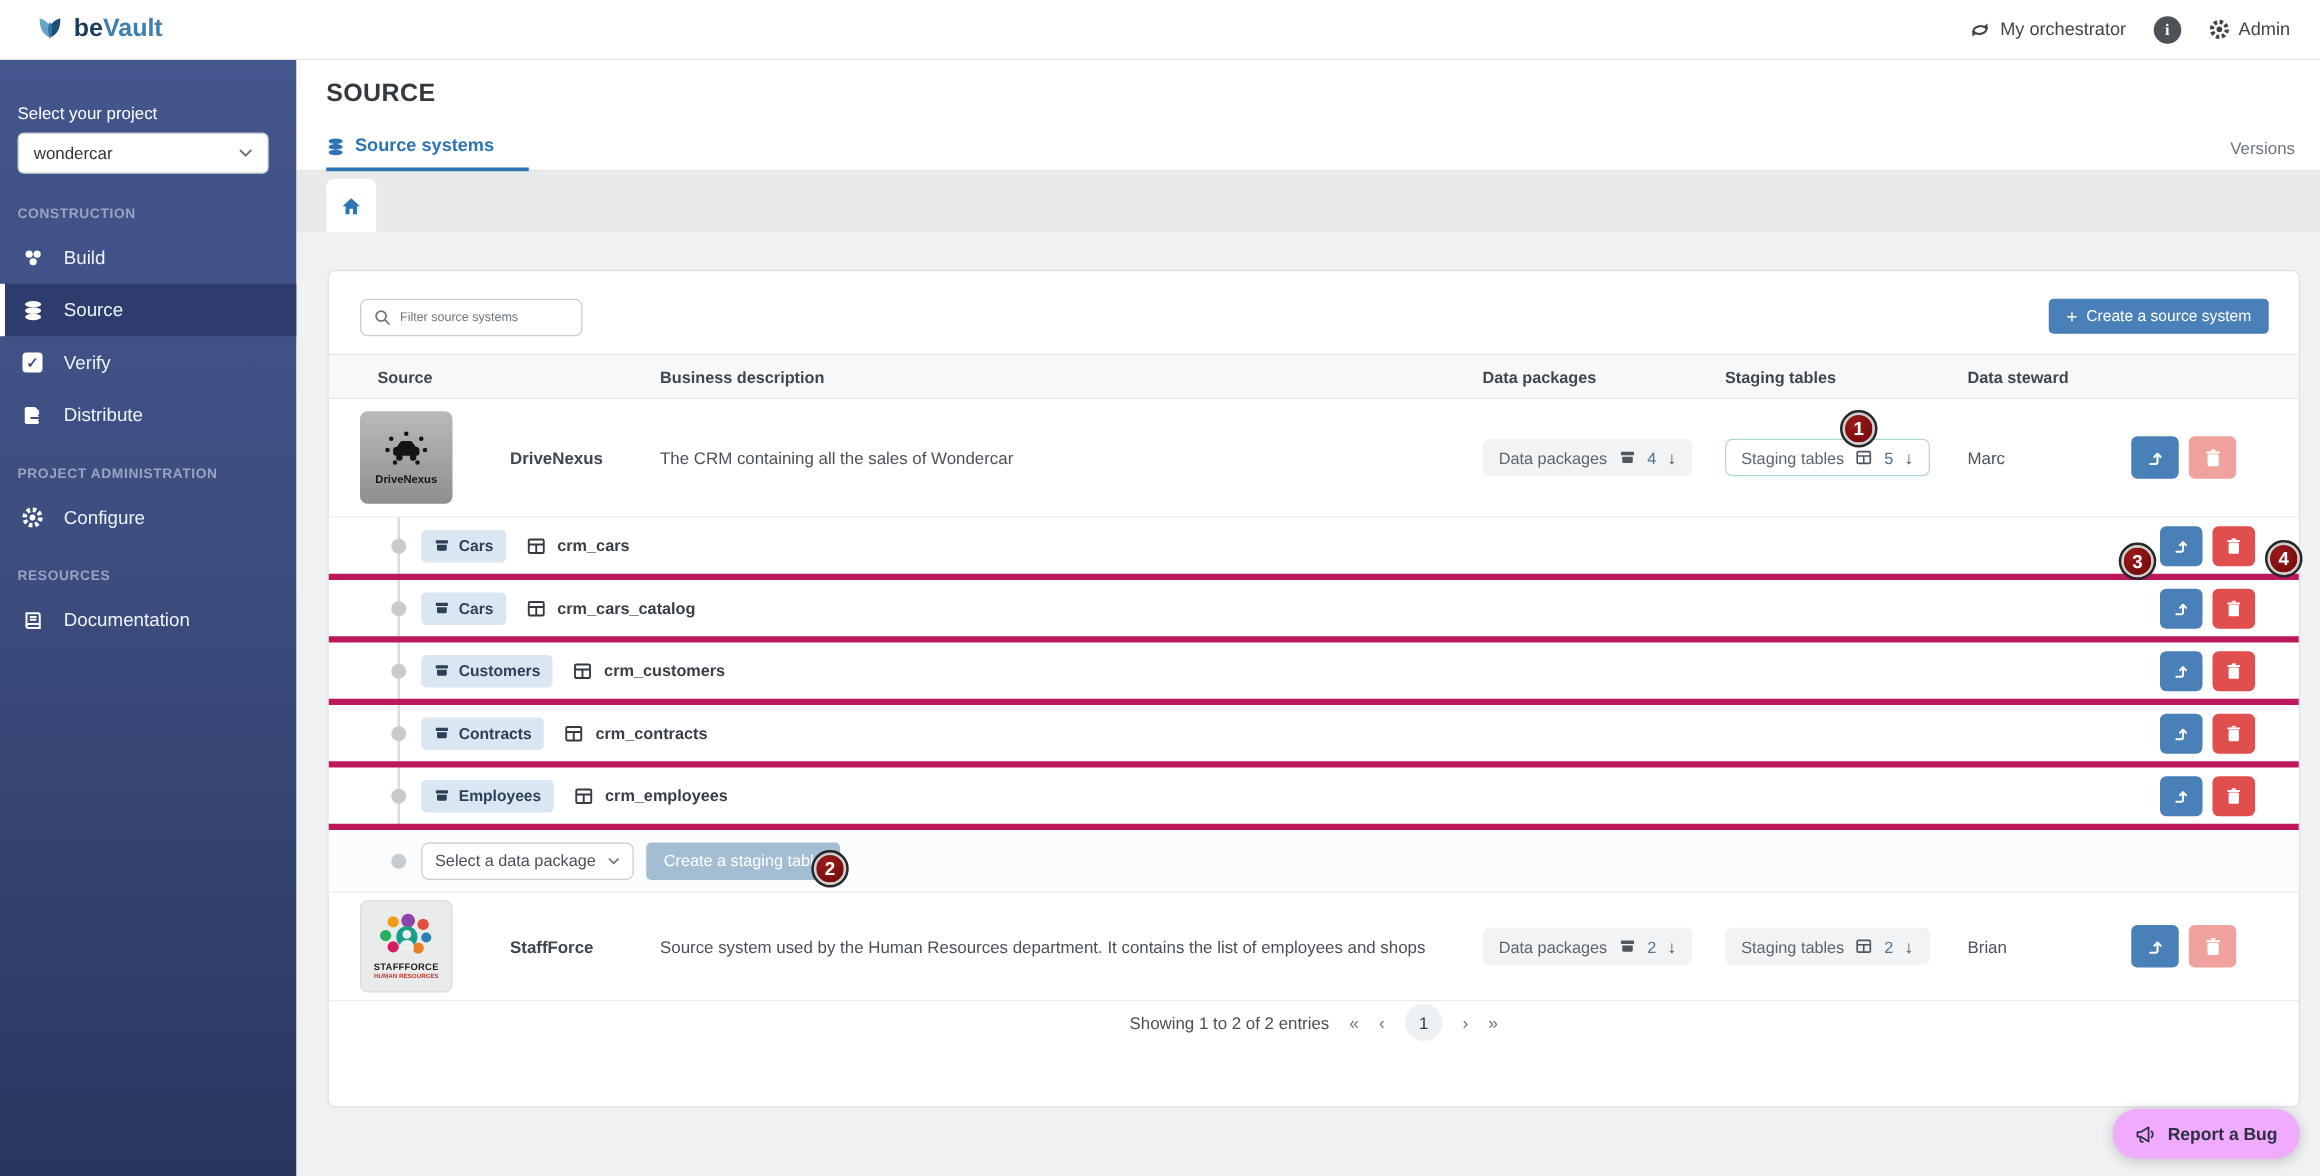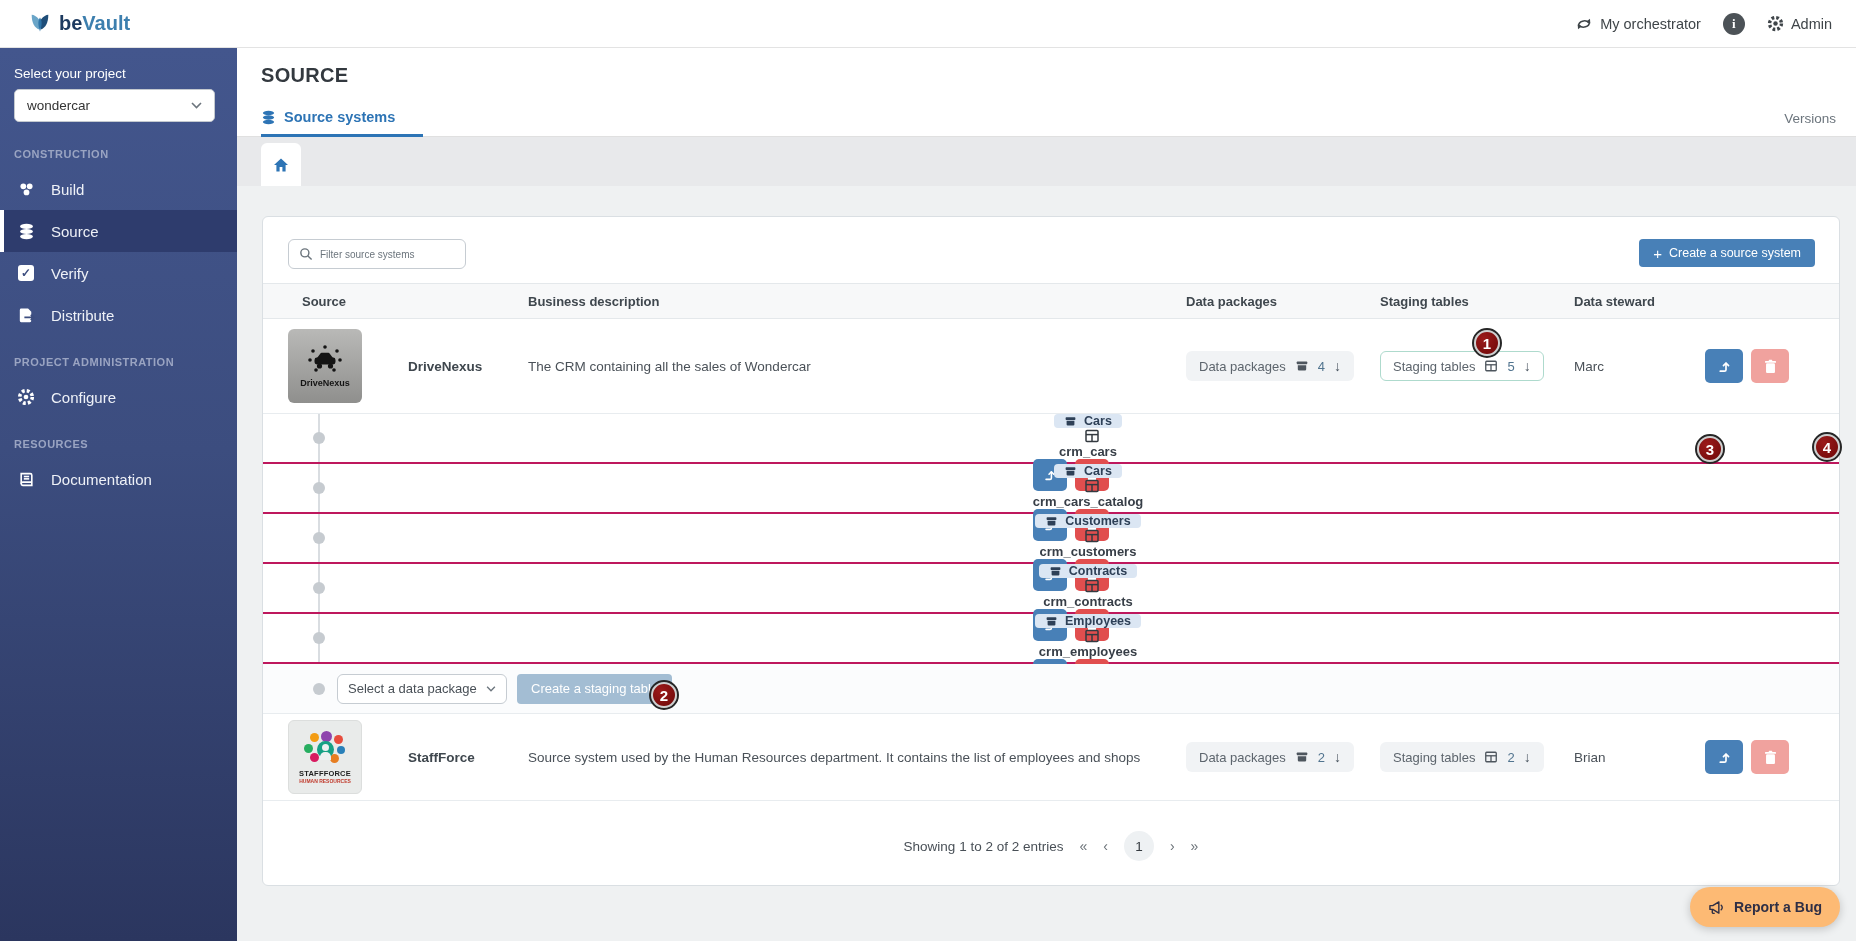--- a/index.html
+++ b/index.html
@@ -9,21 +9,21 @@
   .topbar { position:absolute; top:0; left:0; width:1856px; height:48px; background:#fff; border-bottom:1px solid #e3e3e3; display:flex; align-items:center; justify-content:space-between; padding:0 24px 0 28px; z-index:20; }
   .brand { display:flex; align-items:center; gap:7px; }
   .brand-be { font-size:20px; font-weight:700; color:#1d3a5f; }
   .brand-vault { font-size:20px; font-weight:700; color:#3d7fae; }
   .topbar-right { display:flex; align-items:center; gap:22px; color:#3f4549; font-size:14.5px; }
   .top-item { display:flex; align-items:center; gap:7px; cursor:pointer; }
   .info-circle { width:22px; height:22px; border-radius:50%; background:#4c5257; color:#fff; font-size:13px; font-weight:700; display:flex; align-items:center; justify-content:center; font-family:"Liberation Serif", serif; }
 
   
   .sidebar { position:absolute; top:48px; left:0; width:237px; height:893px; background:linear-gradient(180deg,#43568d 0%,#3c4d7f 45%,#2b365f 100%); z-index:15; }
-  .project-block { padding:18px 14px 6px 14px; }
+  .project-block { padding:35px 14px 6px 14px; }
   .project-label { color:#fff; font-size:13.5px; margin-bottom:8px; }
   .side-select { background:#fff; border:1px solid #c4c9cf; border-radius:5px; height:33px; width:201px; display:flex; align-items:center; justify-content:space-between; padding:0 12px; font-size:13.5px; color:#333; cursor:pointer; }
   .section-title { padding:20px 14px 8px 14px; font-size:11px; font-weight:700; letter-spacing:.5px; color:#9aa4c2; }
   .nav-item { height:42px; display:flex; align-items:center; gap:14px; padding-left:15px; color:#eef1f7; font-size:15px; cursor:pointer; position:relative; }
   .nav-item.active { background:#2e3c6d; }
   .nav-item.active::before { content:""; position:absolute; left:0; top:0; bottom:0; width:4px; background:#fff; }
   .nav-icon { width:22px; display:flex; align-items:center; justify-content:center; color:#fff; }
   .check-sq { width:16px; height:16px; background:#fff; border-radius:3px; color:#3c4d7f; font-size:12px; font-weight:700; display:flex; align-items:center; justify-content:center; }
 
   
@@ -69,49 +69,49 @@
 
   .sq-btn { border:none; border-radius:5px; display:flex; align-items:center; justify-content:center; cursor:pointer; color:#fff; }
   .b-lg { width:38px; height:34px; }
   .b-sm { width:34px; height:32px; }
   .b-blue { background:#4880b7; }
   .b-red { background:#e14e4e; }
   .b-red-muted { background:#f0a29e; }
 
   .expanded { position:relative; background:#fff; }
   .vline { position:absolute; left:55px; top:0; width:2px; height:277px; background:#d9dde1; }
-  .sub-row { height:50px; display:flex; align-items:center; padding-left:74px; border-bottom:2px solid #be185d; position:relative;flex-direction:column; }
+  .sub-row { height:50px; display:flex; align-items:center; padding-left:74px; border-bottom:5px solid #be185d; position:relative; }
   .sub-row .dot, .create-row .dot { position:absolute; left:50px; top:50%; margin-top:-6px; width:12px; height:12px; border-radius:50%; background:#c6cbd0; }
   .pkg-badge { display:inline-flex; align-items:center; gap:7px; height:26px; padding:0 10px; background:#dbe6f3; border-radius:4px; color:#2e4057; font-size:12.5px; font-weight:600; }
   .tbl-ic { margin:0 9px 0 16px; color:#343a40; display:flex; }
   .tbl-name { font-size:13px; font-weight:700; color:#373e47; }
   .sub-actions { flex:1; display:flex; justify-content:flex-end; gap:8px; padding-right:35px; }
 
   .create-row { height:50px; display:flex; align-items:center; gap:10px; padding-left:74px; background:#fbfcfd; border-bottom:1px solid #e8ecef; position:relative; }
   .pkg-select { width:170px; height:30px; background:#fff; border:1px solid #c6ccd2; border-radius:6px; display:flex; align-items:center; justify-content:space-between; padding:0 10px; font-size:13px; color:#495057; cursor:pointer; }
   .btn-create-staging { height:30px; background:#a3bdd3; color:#fff; border:none; border-radius:4px; font-size:13px; padding:0 14px; cursor:pointer; font-family:"Liberation Sans",sans-serif; }
 
-  .pagination { margin-top:30px; display:flex; align-items:center; justify-content:center; gap:16px; color:#495057; font-size:13.5px; }
+  .pagination { margin-top:2px; display:flex; align-items:center; justify-content:center; gap:16px; color:#495057; font-size:13.5px; }
   .pg-arrow { color:#6b7278; cursor:pointer; font-size:14px; }
   .pg-num { width:30px; height:30px; border-radius:50%; background:#eef1f3; display:flex; align-items:center; justify-content:center; color:#343a40; cursor:pointer; }
 
   
   .logo { width:74px; height:74px; border-radius:6px; display:flex; flex-direction:column; align-items:center; justify-content:center; flex-shrink:0; }
   .logo-dn { background:linear-gradient(180deg,#b9b9b7,#8f8f8d); }
   .logo-dn .cap { font-size:9px; font-weight:700; color:#141414; margin-top:2px; }
   .logo-sf { background:#e9ebea; border:1px solid #dcdedd; }
   .sf-cluster { position:relative; width:42px; height:36px; }
   .sf-cluster i { position:absolute; border-radius:50%; display:block; }
   .logo-sf .cap { font-size:7.5px; font-weight:700; color:#222; margin-top:2px; letter-spacing:.2px; }
   .logo-sf .subcap { font-size:5px; color:#c0392b; font-weight:700; }
 
   
   .annot { position:absolute; width:26px; height:26px; border-radius:50%; background:radial-gradient(circle at 35% 30%, #9b1a1a, #6e0808); border:2px solid #cfcfcf; outline:2px solid #262626; color:#fff; font-size:15px; font-weight:700; display:flex; align-items:center; justify-content:center; z-index:50; }
 
-  .report-bug { position:absolute; right:16px; bottom:14px; height:40px; background:#fdba74; border:none; border-radius:20px; box-shadow:0 2px 10px rgba(0,0,0,.2); display:flex; align-items:center; gap:9px; padding:0 18px; font-size:14px; font-weight:600; color:#2f2f45; cursor:pointer; z-index:40; font-family:"Liberation Sans",sans-serif; }
+  .report-bug { position:absolute; right:16px; bottom:14px; height:40px; background:#f0abfc; border:none; border-radius:20px; box-shadow:0 2px 10px rgba(0,0,0,.2); display:flex; align-items:center; gap:9px; padding:0 18px; font-size:14px; font-weight:600; color:#2f2f45; cursor:pointer; z-index:40; font-family:"Liberation Sans",sans-serif; }
 </style>
 </head>
 <body>
 
 <div class="topbar">
   <div class="brand">
     <span style="display:flex;">
       <svg width="24" height="24" viewBox="0 0 26 26">
         <path d="M4 3 C4 12 7 17 12 19 L12 8 C9 4.5 6.5 3.2 4 3 Z" fill="#6aa5c8"></path>
         <path d="M22 3 C22 12 19 17 14 19 L14 8 C17 4.5 19.5 3.2 22 3 Z" fill="#1f4e79"></path>

